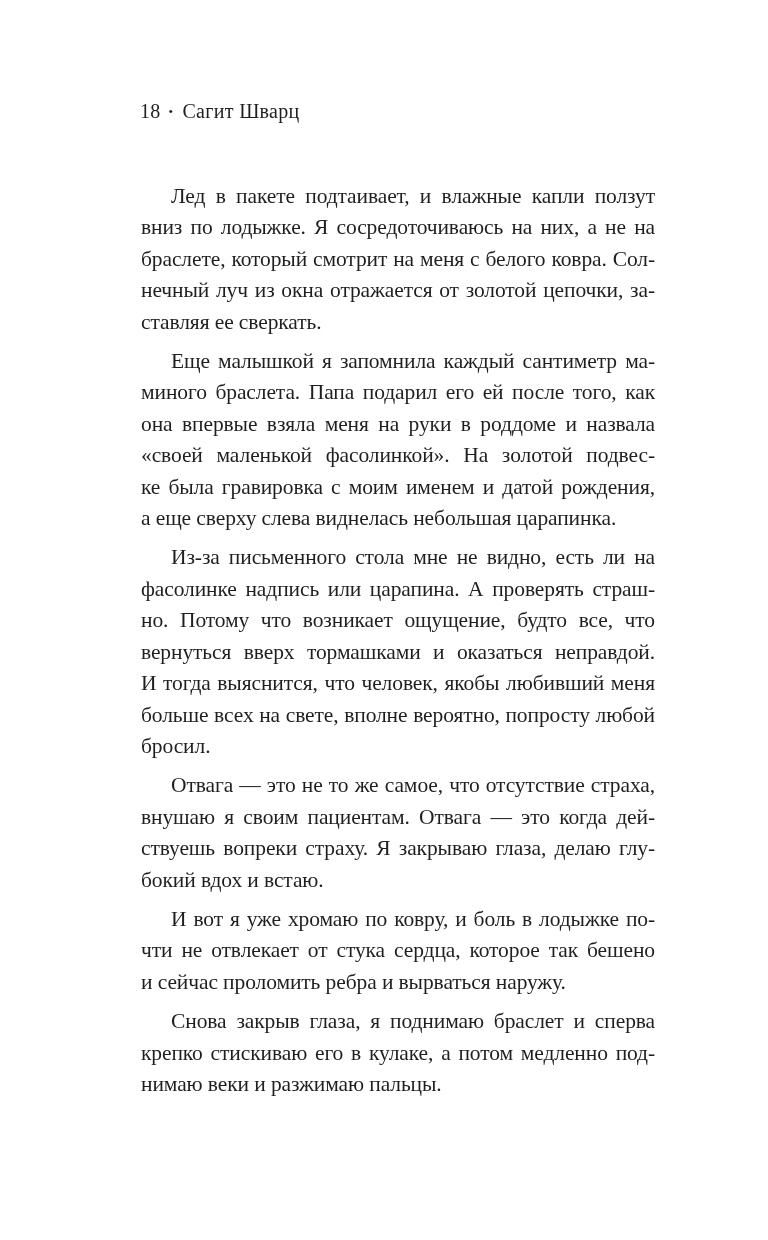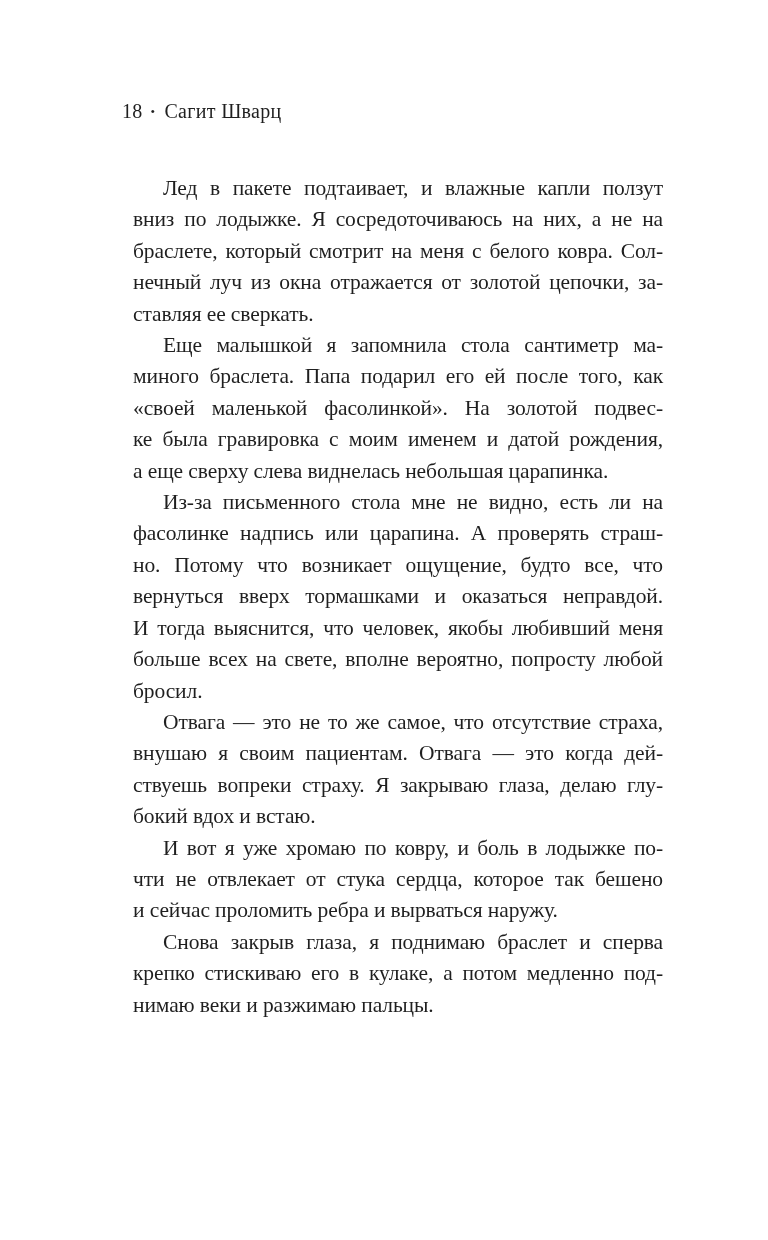--- a/index.html
+++ b/index.html
@@ -13,41 +13,41 @@
     position: relative;
     width: 768px;
     height: 1240px;
     background: #ffffff;
     font-family: "Liberation Serif", serif;
     color: #1f1f1f;
     overflow: hidden;
   }
   .running-head {
     position: absolute;
-    left: 122px;
+    left: 140px;
     top: 100px;
     font-size: 20px;
     letter-spacing: 0.3px;
     white-space: nowrap;
   }
   .running-head .sep {
     font-size: 13px;
     vertical-align: 2px;
     margin: 0 9px 0 8px;
   }
   .text-block {
     position: absolute;
     left: 133px;
     top: 173px;
     width: 530px;
     font-size: 21.5px;
     line-height: 31.4px;
     letter-spacing: -0.1px;
   }
-  .paragraph { margin: 0; font-family: Liberation Serif, serif; }
+  .paragraph { margin: 8px; font-family: Liberation Serif, serif; }
   .line {
     text-align: justify;
     text-align-last: justify;
   }
   .line.first { text-indent: 30px; }
   .line.last {
     text-align: right;
     text-align-last: left;
   }
 </style>
@@ -60,22 +60,23 @@
   </div>
   <div class="text-block">
       <div class="paragraph">
         <div class="line first">Лед в пакете подтаивает, и влажные капли ползут</div>
         <div class="line">вниз по лодыжке. Я сосредоточиваюсь на них, а не на</div>
         <div class="line">браслете, который смотрит на меня с белого ковра. Сол-</div>
         <div class="line">нечный луч из окна отражается от золотой цепочки, за-</div>
         <div class="line last">ставляя ее сверкать.</div>
       </div>
       <div class="paragraph">
-        <div class="line first">Еще малышкой я запомнила стола сантиметр ма-</div>
+        <div class="line first">Еще малышкой я запомнила каждый сантиметр ма-</div>
         <div class="line">миного браслета. Папа подарил его ей после того, как</div>
+        <div class="line">она впервые взяла меня на руки в роддоме и назвала</div>
         <div class="line">«своей маленькой фасолинкой». На золотой подвес-</div>
         <div class="line">ке была гравировка с моим именем и датой рождения,</div>
         <div class="line last">а еще сверху слева виднелась небольшая царапинка.</div>
       </div>
       <div class="paragraph">
         <div class="line first">Из-за письменного стола мне не видно, есть ли на</div>
         <div class="line">фасолинке надпись или царапина. А проверять страш-</div>
         <div class="line">но. Потому что возникает ощущение, будто все, что</div>
         <div class="line">вернуться вверх тормашками и оказаться неправдой.</div>
         <div class="line">И тогда выяснится, что человек, якобы любивший меня</div>

